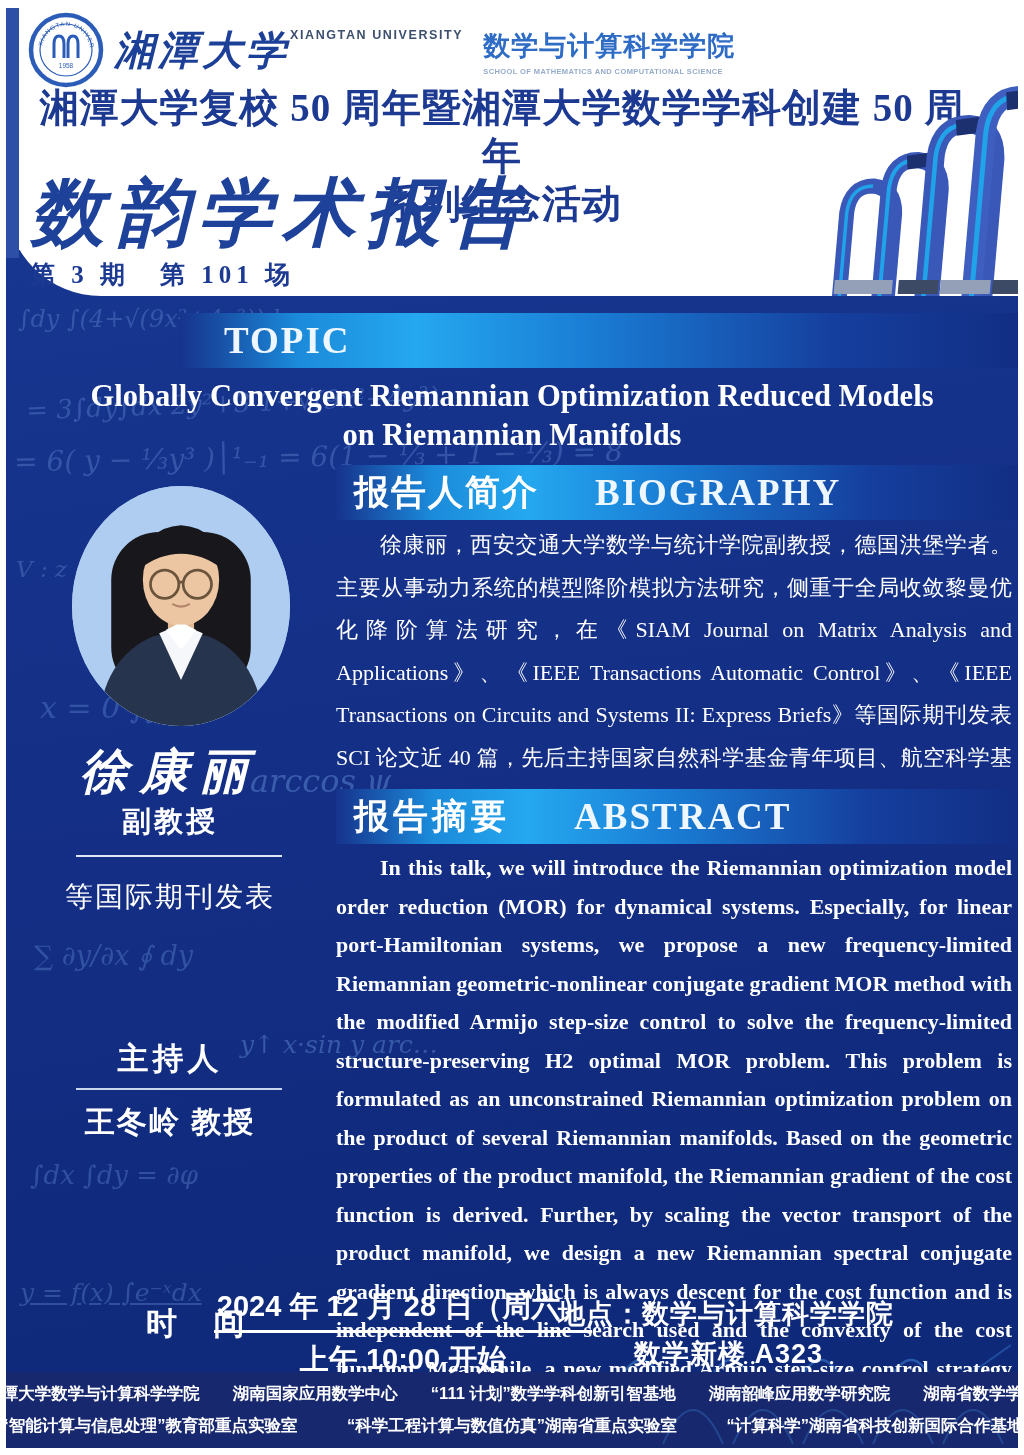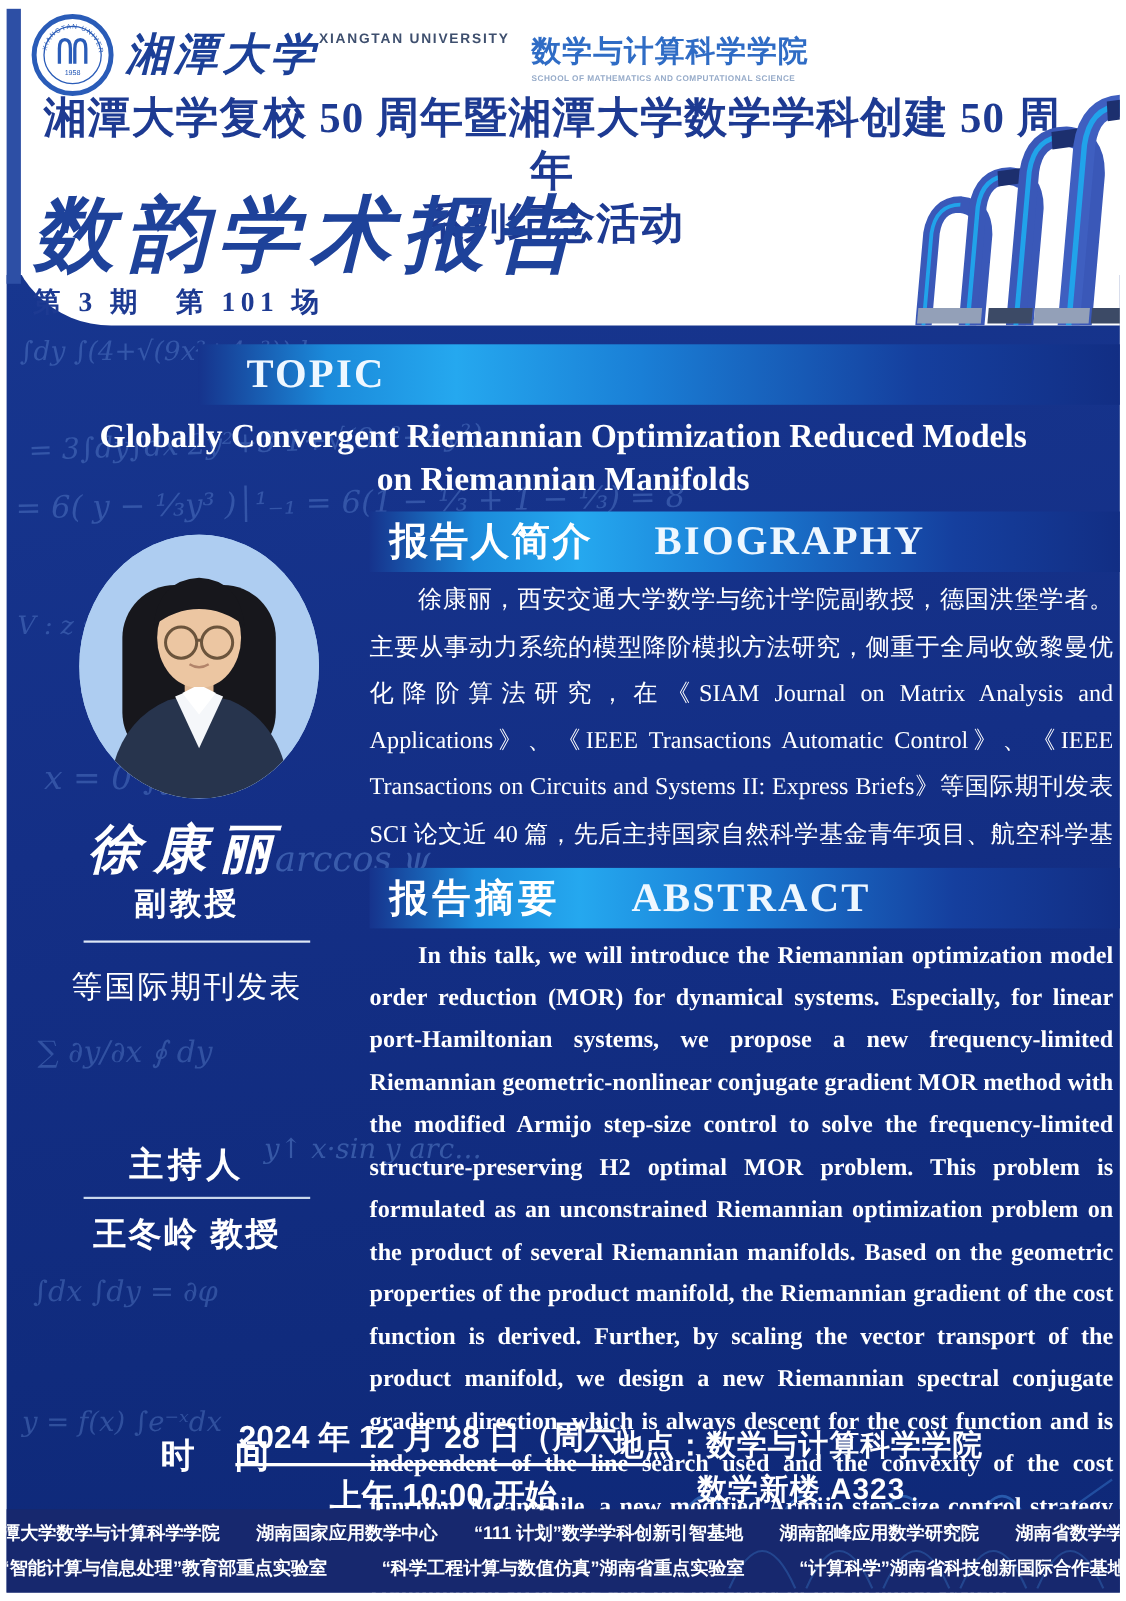--- a/index.html
+++ b/index.html
@@ -17,21 +17,21 @@
      font:italic 26px "DejaVu Serif",serif;white-space:nowrap;pointer-events:none;}
   .d0{left:18px;top:305px;font-size:24px;}
   .d1{left:26px;top:388px;transform:rotate(-2deg);}
   .d2{left:14px;top:440px;font-size:28px;transform:rotate(-1deg);}
   .d3{left:16px;top:556px;font-size:23px;}
   .d4{left:40px;top:690px;font-size:30px;}
   .d5{left:250px;top:762px;font-size:32px;color:rgba(122,166,234,0.38);}
   .d6{left:34px;top:940px;font-size:27px;}
   .d7{left:240px;top:1030px;font-size:25px;color:rgba(122,166,234,0.36);}
   .d8{left:30px;top:1160px;font-size:26px;}
-  .d9{left:20px;top:1278px;font-size:25px;}
+  .d9{left:20px;top:1278px;font-size:25px;text-decoration:underline;}
   .curves-decor{position:absolute;right:8px;top:1285px;z-index:3;}
   
   .logo-row{position:absolute;left:28px;top:12px;display:flex;align-items:center;z-index:4;}
   .uni-block{margin-left:10px;display:flex;flex-direction:row;text-align:right;}
   .uni-cn{font:bold italic 40px "DejaVu Serif",serif;color:#1c4098;letter-spacing:4px;line-height:44px;}
   .uni-en{font:bold 12.5px "Liberation Sans",sans-serif;color:#3e4f6e;letter-spacing:1.6px;margin-top:0px;}
   .school-block{margin-left:20px;display:flex;flex-direction:column;margin-top:4px;}
   .school-cn{font:600 27px "Liberation Sans",sans-serif;color:#2f6cc5;letter-spacing:1px;}
   .school-en{font:bold 7.5px "Liberation Sans",sans-serif;color:#96abc9;letter-spacing:0.4px;margin-top:3px;}
   .event-title{position:absolute;left:20px;width:964px;top:84px;text-align:center;z-index:4;

